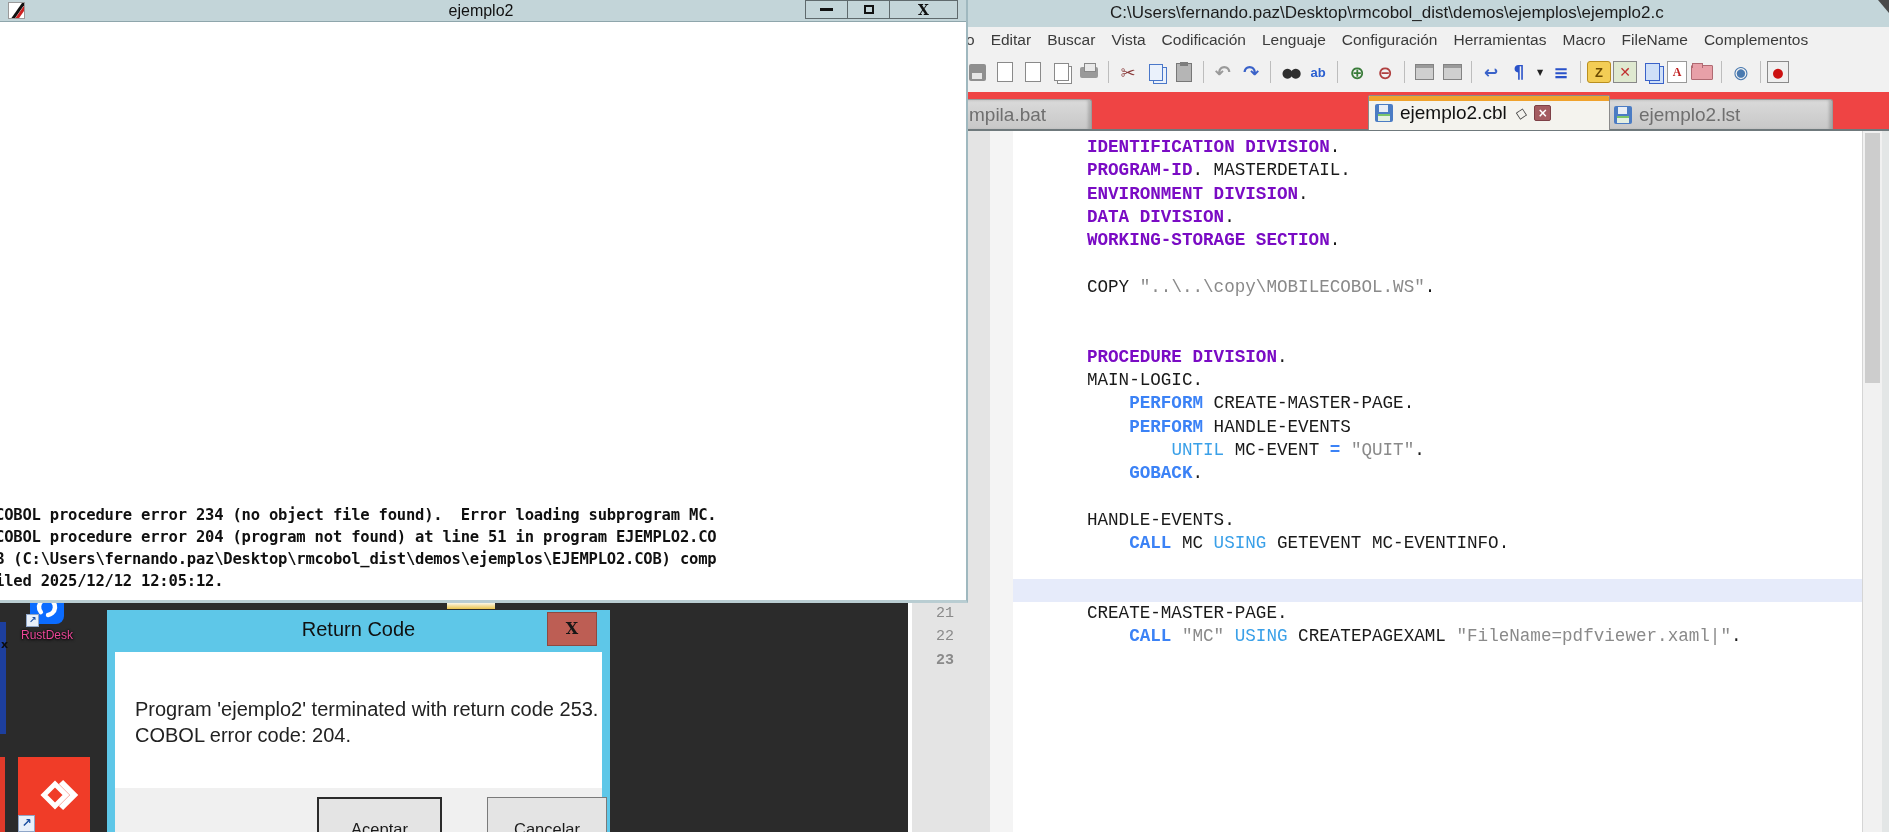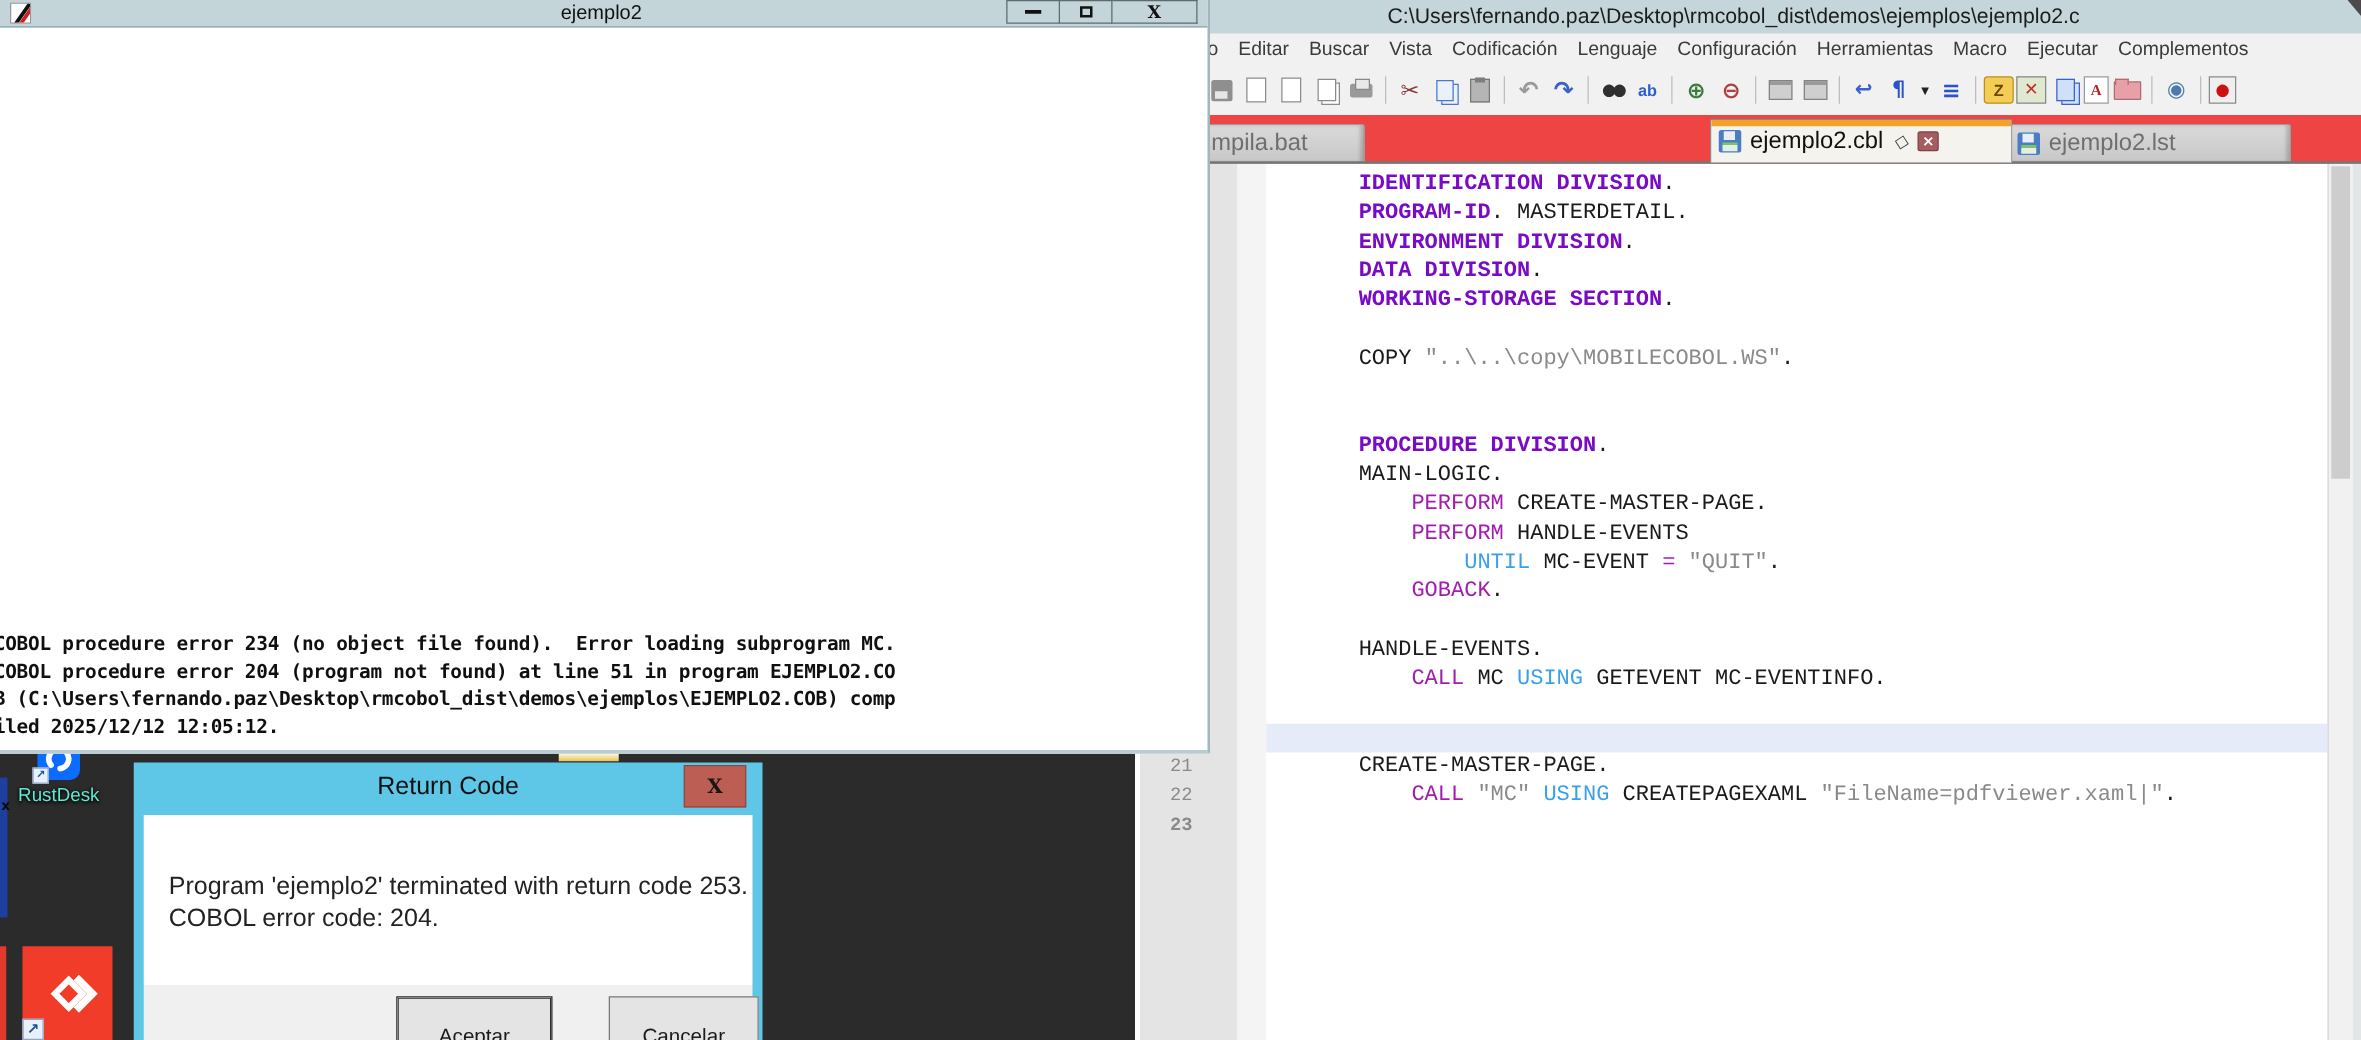--- a/index.html
+++ b/index.html
@@ -12,21 +12,21 @@
   .desk-sliver-red{position:absolute;left:0;top:757px;width:5px;height:75px;background:#e03a2a;}
   .desk-x{position:absolute;left:1px;top:638px;color:#0c0c0c;font:bold 11px "DejaVu Sans",sans-serif;}
   .win-sliver{position:absolute;left:447px;top:602px;width:48px;height:7px;
               background:linear-gradient(#ffffff,#e9c34d);}
   .desk-icon{position:absolute;text-align:center;}
   .rustdesk{left:14px;top:590px;width:66px;}
   .rd-tile{position:relative;width:34px;height:34px;margin:0 auto;border-radius:8px;background:#0b6cff;}
   .rd-tile svg{position:absolute;left:3px;top:3px;}
   .shortcut-badge{position:absolute;left:-4px;bottom:-3px;width:13px;height:13px;background:#e8f0fa;
                   border:1px solid #8fa6c8;color:#1b4fa0;font:bold 9px/11px "DejaVu Sans",sans-serif;text-align:center;}
-  .desk-label{margin-top:4px;color:#5eead4;font-size:15px;text-shadow:0 1px 3px #000,0 0 2px #000;}
+  .desk-label{margin-top:4px;color:#ec4899;font-size:12px;text-shadow:0 1px 3px #000,0 0 2px #000;}
   .redapp{left:18px;top:757px;width:72px;}
   .ra-tile{position:relative;width:72px;height:75px;margin:0 auto;background:#f03c28;}
   .ra-tile svg{position:absolute;left:10px;top:12px;}
   .ra-tile .shortcut-badge{width:17px;height:17px;font:bold 12px/15px "DejaVu Sans",sans-serif;left:0;bottom:0;}
 
   
   #npp{position:absolute;left:908px;top:0;width:981px;height:832px;background:#fff;}
   .npp-title{position:absolute;left:0;top:0;width:100%;height:27px;background:#c4d6da;overflow:hidden;}
   .npp-title-text{position:absolute;left:202px;top:3px;white-space:nowrap;color:#1c1c1c;font-size:17px;}
   .npp-corner{position:absolute;right:0;top:0;width:0;height:0;
@@ -96,21 +96,21 @@
 
   .npp-editor{position:absolute;left:0;top:131px;width:100%;height:701px;background:#fff;overflow:hidden;}
   .ed-margin{position:absolute;left:4px;top:0;width:78px;height:100%;background:#e4e4e4;}
   .ed-fold{position:absolute;left:82px;top:0;width:23px;height:100%;background:#f4f4f4;}
   .ed-num{position:absolute;left:4px;width:78px;text-align:right;padding-right:36px;color:#8a8a8a;
           font:15px/23px "Liberation Mono",monospace;}
   .cur-line{position:absolute;left:105px;top:448px;width:849px;height:23px;background:#e6ebfa;}
   .code{position:absolute;left:105px;top:5px;width:849px;margin:0;overflow:hidden;
         font-family:"Liberation Mono",monospace;font-size:17.6px;line-height:23.3px;color:#1a1a1a;white-space:pre;}
   .c-k{color:#7a0bc4;font-weight:bold;}
-  .c-b{color:#a21caf;font-weight:normal;text-align:center;}
+  .c-b{color:#3b82f6;font-weight:bold;text-align:center;}
   .c-u{color:#3aa0e8;}
   .c-s{color:#8a8a8a;}
   .ed-scroll{position:absolute;left:954px;top:0;width:20px;height:100%;background:#f1f1f1;border-left:1px solid #d5d5d5;}
   .ed-thumb{position:absolute;left:2px;top:2px;width:15px;height:250px;background:#cdcdcd;}
   .ed-frame{position:absolute;left:974px;top:0;width:7px;height:100%;background:#e3e6e6;}
 
   
   #console{position:absolute;left:-4px;top:0;width:972px;height:603px;background:#fff;
            border-right:2px solid #9fb8bf;border-bottom:3px solid #b9cdd2;z-index:10;}
   .con-title{position:absolute;left:0;top:0;width:100%;height:22px;background:#c3d5d9;border-bottom:1px solid #8fa6ac;}
@@ -180,21 +180,21 @@
     <div class="npp-menubar" id="npp-menu">
         <span class="menu-item">o</span>
         <span class="menu-item">Editar</span>
         <span class="menu-item">Buscar</span>
         <span class="menu-item">Vista</span>
         <span class="menu-item">Codificación</span>
         <span class="menu-item">Lenguaje</span>
         <span class="menu-item">Configuración</span>
         <span class="menu-item">Herramientas</span>
         <span class="menu-item">Macro</span>
-        <span class="menu-item">Ejecutar</span>
+        <span class="menu-item">FileName</span>
         <span class="menu-item">Complementos</span>
       </div>
     <div class="npp-toolbar" id="npp-toolbar">
         <div class="tbi i-save"></div>
         <div class="tbi i-page"></div>
         <div class="tbi i-pageb i-badge"></div>
         <div class="tbi i-pages i-badge"></div>
         <div class="tbi i-print"></div>
         <div class="tbsep"></div>
         <div class="tbi i-cut">✂</div>

